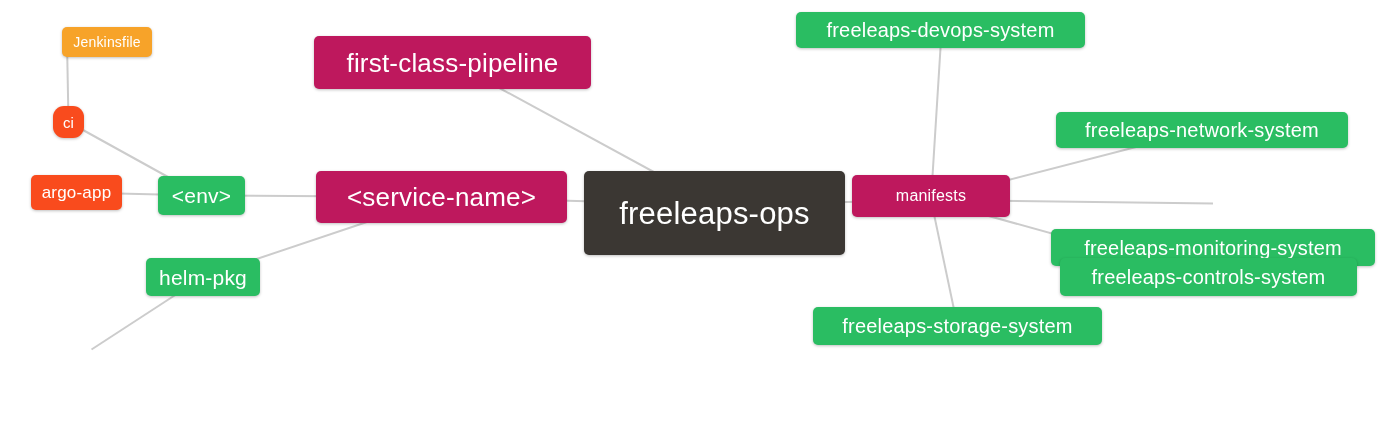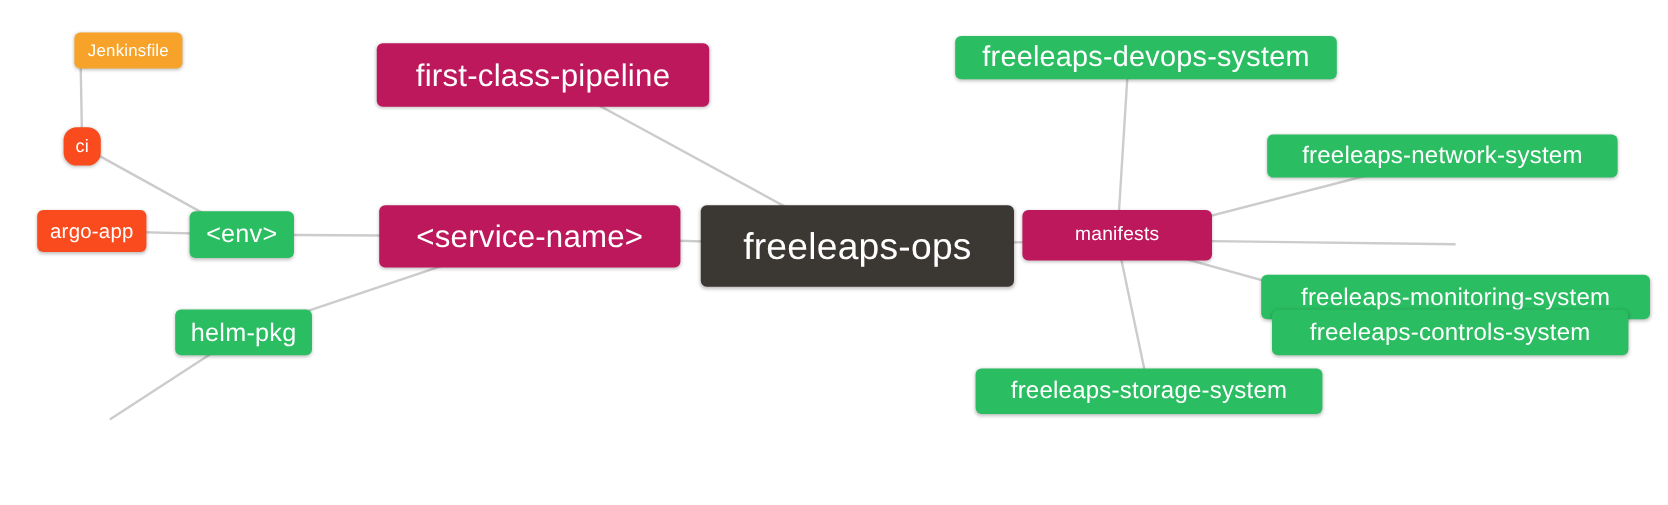--- a/index.html
+++ b/index.html
@@ -57,20 +57,20 @@
       <line x1="931" y1="200" x2="1208.5" y2="277" stroke="#cccccc" stroke-width="2"></line>
       <line x1="931" y1="200" x2="957.5" y2="326" stroke="#cccccc" stroke-width="2"></line>
     </svg>
 <div class="node orange" style="left: 22px; top: 27px; width: 90px; height: 30px; font-size: 14px;">Jenkinsfile</div>
     <div class="node red" style="left: 53px; top: 106px; width: 31px; height: 32px; font-size: 15px; border-radius: 11px;">ci</div>
     <div class="node red" style="left: 31px; top: 175px; width: 91px; height: 35px; font-size: 17px;">argo-app</div>
     <div class="node green" style="left: 158px; top: 176px; width: 87px; height: 39px; font-size: 21px;">&lt;env&gt;</div>
     <div class="node green" style="left: 146px; top: 258px; width: 114px; height: 38px; font-size: 21px;">helm-pkg</div>
     <div class="node blue" style="left: 314px; top: 36px; width: 277px; height: 53px; font-size: 26px;">first-class-pipeline</div>
     <div class="node blue" style="left: 316px; top: 171px; width: 251px; height: 52px; font-size: 26px;">&lt;service-name&gt;</div>
-    <div class="node dark" style="left: 584px; top: 171px; width: 261px; height: 68px; font-size: 31px;">freeleaps-ops</div>
+    <div class="node dark" style="left: 584px; top: 171px; width: 261px; height: 84px; font-size: 31px;">freeleaps-ops</div>
     <div class="node blue" style="left: 852px; top: 175px; width: 158px; height: 42px; font-size: 16px;">manifests</div>
-    <div class="node green" style="left: 796px; top: 30px; width: 318px; height: 36px; font-size: 24px;">freeleaps-devops-system</div>
+    <div class="node green" style="left: 796px; top: 12px; width: 289px; height: 36px; font-size: 20px;">freeleaps-devops-system</div>
     <div class="node green" style="left: 1056px; top: 112px; width: 292px; height: 36px; font-size: 20px;">freeleaps-network-system</div>
     <div class="node green" style="left: 1051px; top: 185px; width: 324px; height: 37px; font-size: 20px; margin-top: 44px;">freeleaps-monitoring-system</div>
     <div class="node green" style="left: 1060px; top: 258px; width: 297px; height: 38px; font-size: 20px;">freeleaps-controls-system</div>
     <div class="node green" style="left: 813px; top: 307px; width: 289px; height: 38px; font-size: 20px;">freeleaps-storage-system</div>
   </div>
 
 </body></html>

